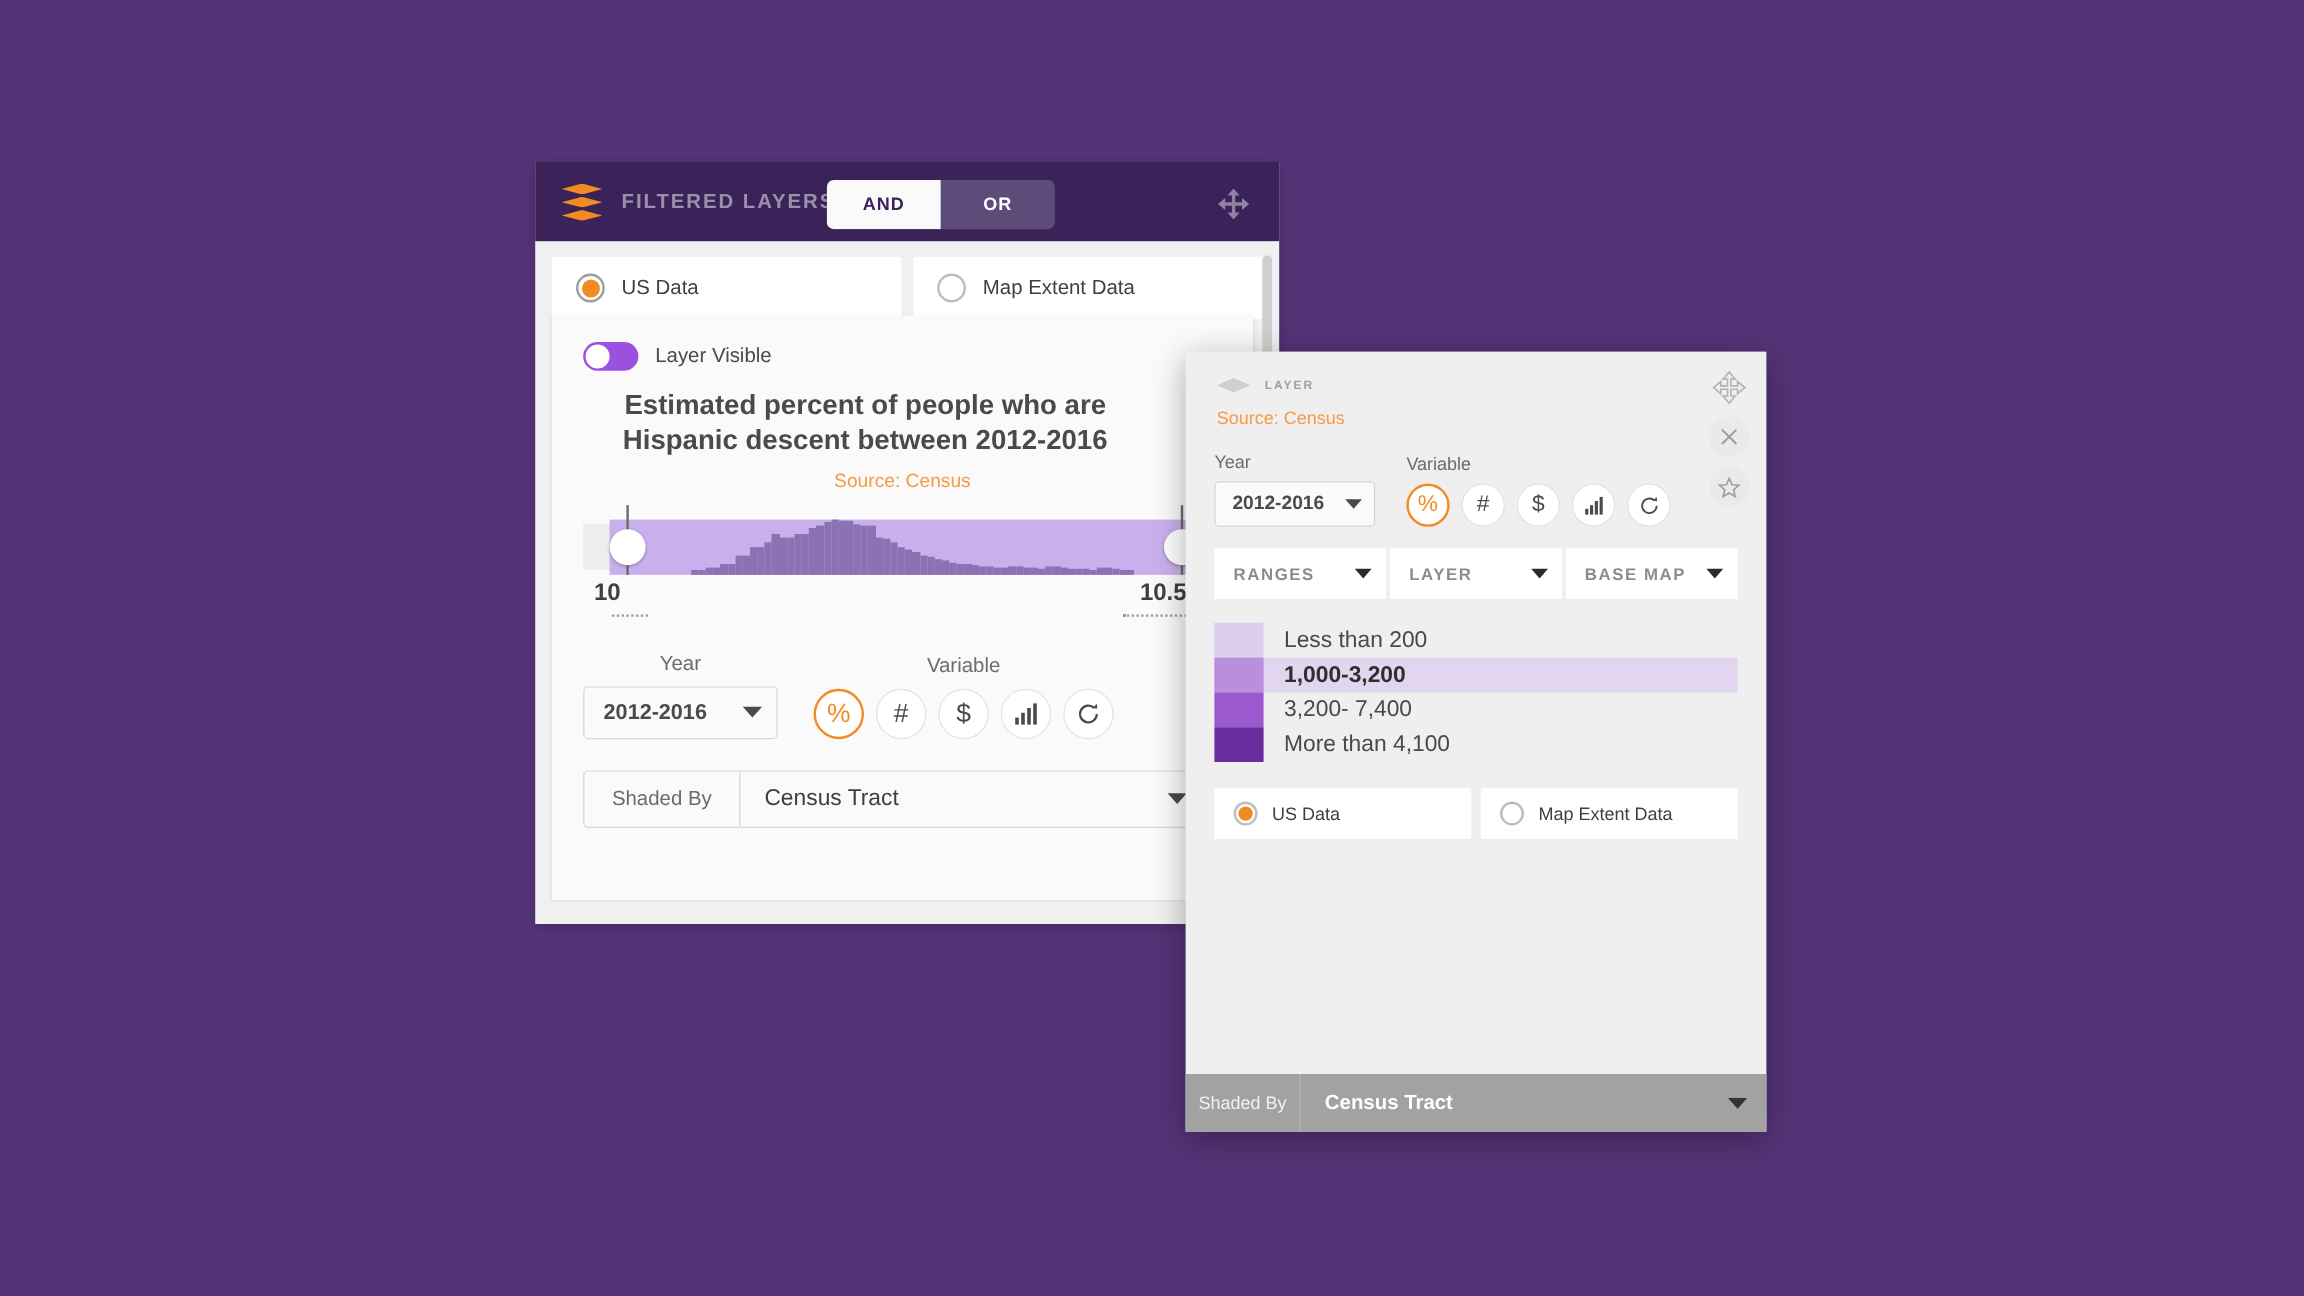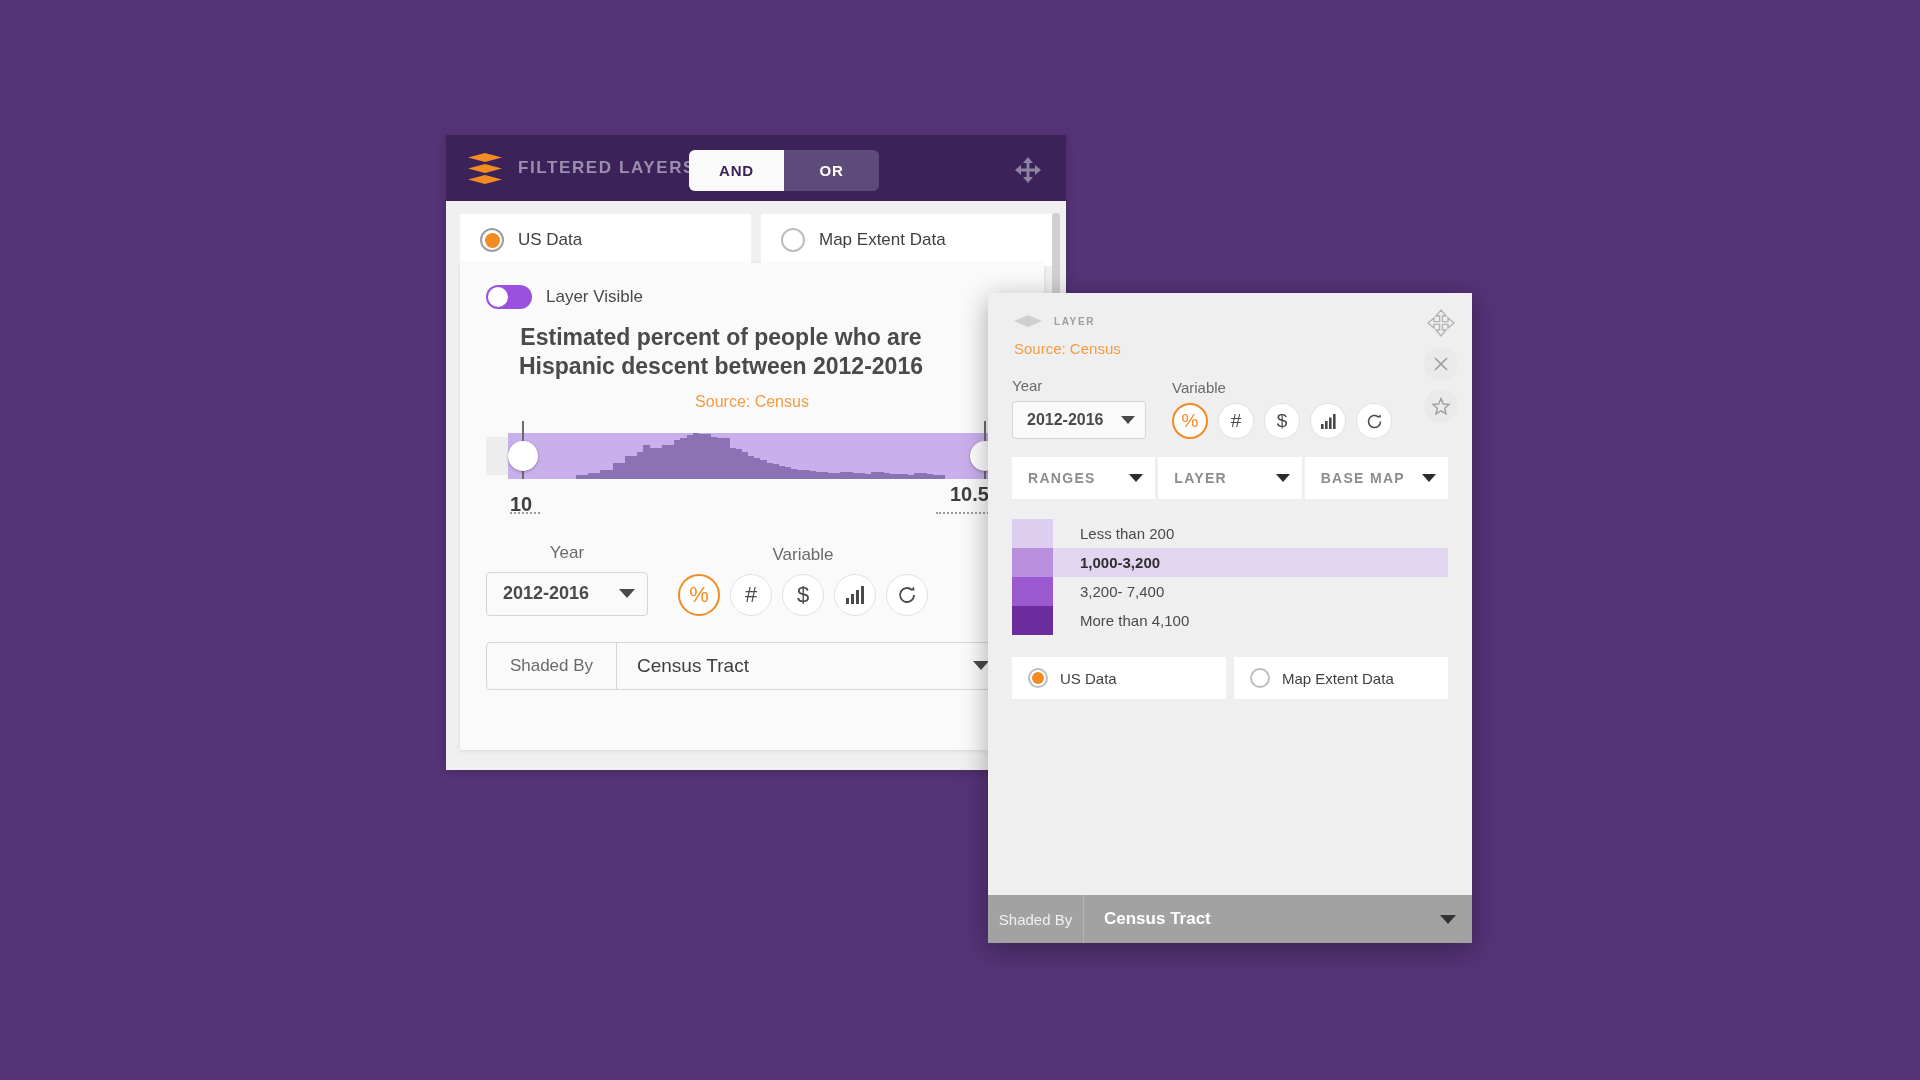--- a/index.html
+++ b/index.html
@@ -177,21 +177,21 @@
     flex: 1; height: 42px; background: #fff; display: flex; align-items: center;
     justify-content: space-between; padding: 0 12px 0 16px;
   }
   .drop span { font-size: 14px; font-weight: bold; letter-spacing: 1.3px; color: #8c8c8c; }
   .caret-dk { width: 0; height: 0; border-left: 7px solid transparent; border-right: 7px solid transparent; border-top: 8px solid #2b2b2b; }
 
   .legend { margin-top: 20px; }
   .leg-row { display: flex; align-items: center; height: 29px; }
   .leg-row.hl { background: #e2d5f0; align-items: center; }
   .sw { width: 41px; height: 29px; flex: 0 0 auto; }
-  .leg-lbl { font-size: 15px; color: #4a4a4a; margin-left: 27px; }
+  .leg-lbl { font-size: 19px; color: #4a4a4a; margin-left: 17px; }
   .leg-row.hl .leg-lbl { font-weight: bold; color: #2f2f2f; }
 
   .fp-radios { display: flex; gap: 8px; margin-top: 22px; }
   .fp-radio-card {
     flex: 1; background: #fff; height: 42px; display: flex; align-items: center;
     padding-left: 16px; gap: 12px;
   }
   .radio-sm { width: 20px; height: 20px; border-radius: 50%; border: 2px solid #bdbdbd; background: #fff; display: flex; align-items: center; justify-content: center; flex: 0 0 auto; }
   .radio-sm.on::after { content: ""; width: 12px; height: 12px; border-radius: 50%; background: #f28b22; }
   .fp-radio-lbl { font-size: 15px; color: #3f3f3f; }
@@ -341,21 +341,21 @@
             <i style="height: 0%;"></i>
             <i style="height: 0%;"></i>
           </div>
         <div class="tick" style="left:36px;"></div>
         <div class="tick" style="right:32px;"></div>
         <div class="knob" style="left:22px;"></div>
         <div class="knob" style="right:18px;"></div>
       </div>
 
       <div class="hist-vals">
-        <span style="left:24px; top:0;margin-top:10px;">10</span>
+        <span style="left:9px; top:0;">10</span>
         <span style="right:18px; top:0;">10.5k</span>
         <div class="dotted" style="left:24px; top:29px; width:30px;"></div>
         <div class="dotted" style="right:18px; top:29px; width:64px;"></div>
       </div>
 
       <div class="field-row">
         <div>
           <div class="field-lbl">Year</div>
           <div class="select">
             <span>2012-2016</span>

